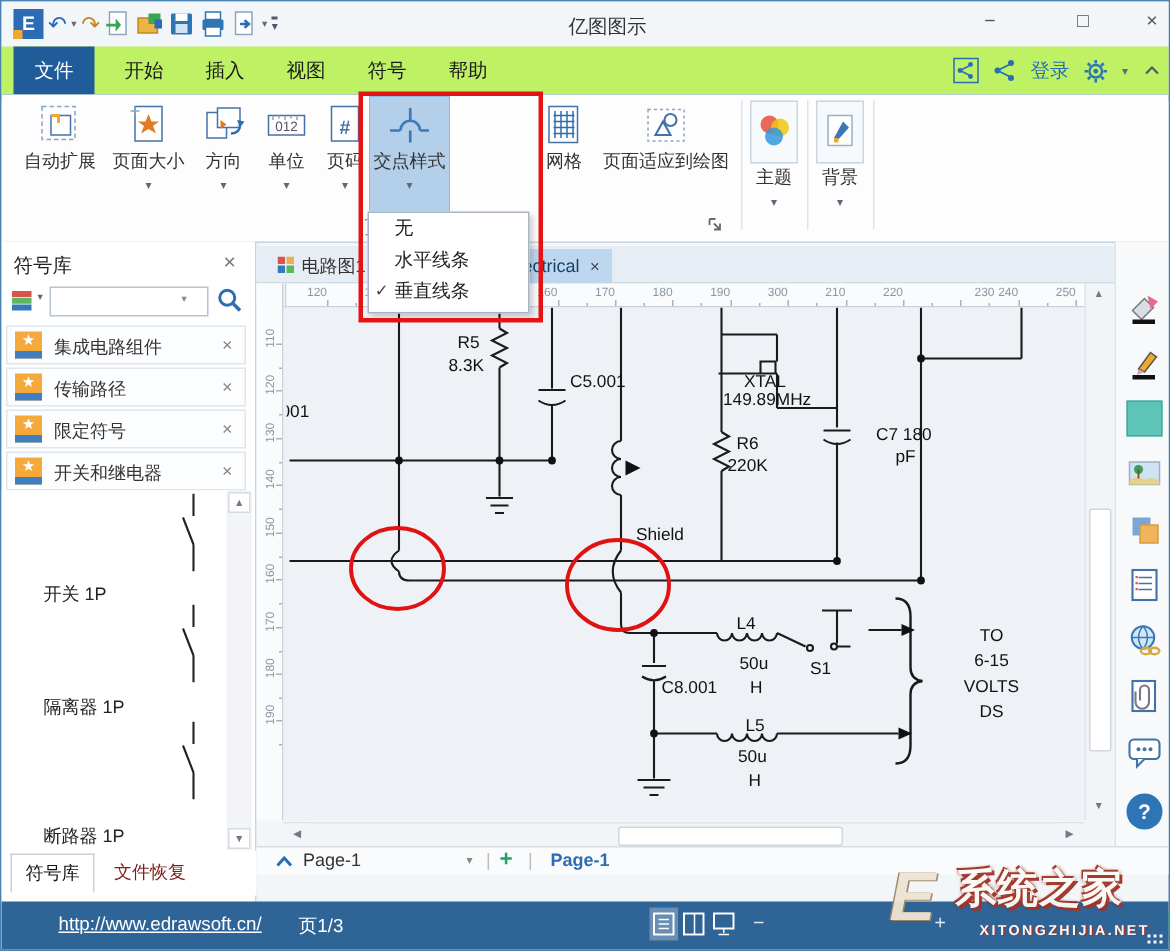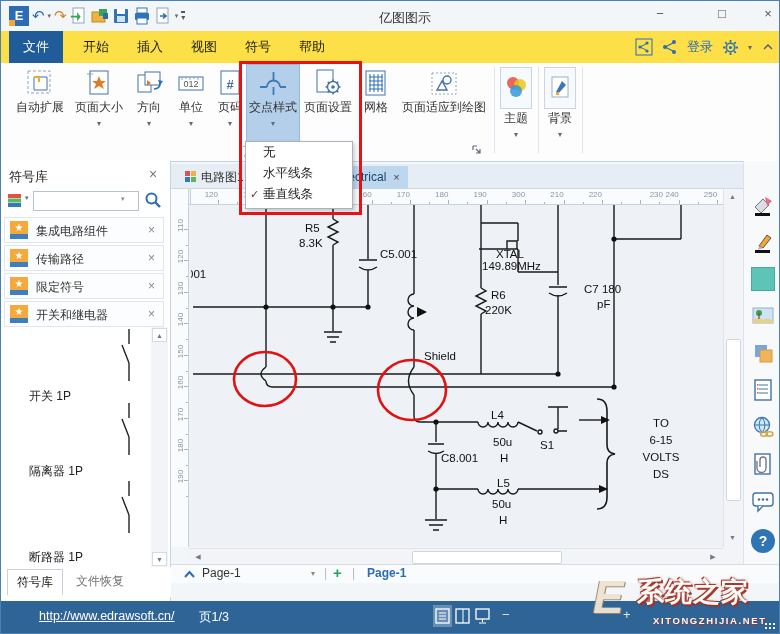--- a/index.html
+++ b/index.html
@@ -5,21 +5,21 @@
   html,body{margin:0;padding:0;background:#888;}
   #app{position:relative;width:780px;height:634px;font-family:"Liberation Sans","DejaVu Sans",sans-serif;
        background:#f3f6f9;overflow:hidden;border:1px solid #4a81b4;box-sizing:border-box;font-size:12px;color:#333;}
   
   #titlebar{position:absolute;left:0;top:0;width:780px;height:30px;background:#f3f6f9;}
   .qat{position:absolute;top:5px;height:20px;display:flex;align-items:center;}
   .qicon{margin-right:3px;cursor:default;}
   #app-title{position:absolute;left:378px;top:8px;font-size:13px;color:#333;}
   .winbtn{position:absolute;top:2px;width:22px;height:22px;text-align:center;line-height:22px;font-size:13px;color:#555;}
   
-  #tabrow{position:absolute;left:0;top:30px;width:780px;height:32px;background:#fde047;border-bottom:5px solid #1d4ed8;}
+  #tabrow{position:absolute;left:0;top:30px;width:780px;height:32px;background:#bef264;border-bottom:5px solid #1d4ed8;}
   #ribbon-tabs{position:absolute;left:8px;top:0;height:32px;display:flex;}
   .rtab{height:32px;line-height:32px;padding:0 14px;font-size:13px;color:#1a1a1a;}
   .rtab.file{background:#1f5c99;color:#fff;margin-right:6px;}
   .rtab.active{background:#fdfdfe;border:1px solid #c9d4de;border-bottom:1px solid #fdfdfe;line-height:30px;z-index:2;color:#17436b;}
   #tabrow-right{position:absolute;right:6px;top:4px;height:24px;display:flex;align-items:center;}
   #tabrow-right>*{margin-left:9px;}
   .login{font-size:13px;color:#2b6cb5;}
   
   #ribbon{position:absolute;left:0;top:62px;width:780px;height:98px;background:#fdfdfe;border-bottom:1px solid #c6d2de;}
   .rbtn{position:absolute;top:2px;height:76px;text-align:center;}
@@ -47,21 +47,21 @@
   .sect{position:absolute;left:3px;width:160px;height:26px;background:#fcfdfe;border:1px solid #dfe6ee;box-sizing:border-box;}
   .star{position:absolute;left:5px;top:3px;width:18px;height:18px;background:#f5a93b;border-bottom:5px solid #3f7fc1;box-sizing:border-box;
         color:#fff;font-size:10px;text-align:center;line-height:13px;}
   .sectlbl{position:absolute;left:31px;top:5px;font-size:12px;color:#333;}
   .sectx{position:absolute;right:8px;top:5px;font-size:12px;color:#888;}
   #symarea{position:absolute;left:0;top:166px;width:150px;height:240px;overflow:hidden;background:#fff;}
   .symlbl{position:absolute;font-size:12px;color:#222;}
   #lp-scroll{position:absolute;left:150px;top:166px;width:17px;height:240px;background:#f2f4f7;}
   .scrbtn{position:absolute;left:1px;width:15px;height:14px;background:#fff;border:1px solid #d4dce3;font-size:7px;color:#778;text-align:center;line-height:14px;box-sizing:border-box;}
   #lp-tabs{position:absolute;left:0;top:406px;width:170px;height:30px;background:#fff;}
-  .lptab{position:absolute;top:2px;height:25px;line-height:25px;font-size:12px;padding:0 9px;color:#737373;}
+  .lptab{position:absolute;top:2px;height:25px;line-height:25px;font-size:12px;padding:0 9px;color:#7f1d1d;}
   .lptab.on{border:1px solid #c9d2da;border-bottom:0;color:#111;}
   
   #docbar{position:absolute;left:170px;top:163px;width:572px;height:25px;background:#e7edf4;border-bottom:1px solid #cfd9e3;box-sizing:border-box;}
   .dtab{position:absolute;top:2px;height:23px;line-height:23px;font-size:12px;padding:0 8px;color:#333;}
   .dtab.on{background:#bdd7ee;color:#17436b;}
   .dtab .dx{margin-left:7px;color:#445;font-size:11px;}
   .dticon{display:inline-block;width:11px;height:11px;margin-right:5px;vertical-align:-1px;}
   #hruler{position:absolute;left:190px;top:188px;width:532px;height:16px;background:#fafbfc;border-bottom:1px solid #c9d2da;box-sizing:border-box;overflow:hidden;}
   #vruler{position:absolute;left:170px;top:188px;width:18px;height:358px;background:#fafbfc;border-right:1px solid #c9d2da;box-sizing:border-box;overflow:hidden;}
   #rcorner{position:absolute;left:170px;top:188px;width:20px;height:16px;background:#f2f4f7;border-right:1px solid #c9d2da;border-bottom:1px solid #c9d2da;box-sizing:border-box;}
@@ -234,31 +234,20 @@
         </svg>
       <span class="rlbl">页码</span>
       <span class="rarw">▾</span>
     </div>
     <div class="rbtn sel" style="left:246px;width:52px;">
       <svg class="ric" viewBox="0 0 30 30">
           <path d="M2,19 H9 M22,19 H28 M9,19 A6.5,6.5 0 0 1 22,19 M15.5,12.6 V4 M15.5,19 V27" fill="none" stroke="#3f7ab8" stroke-width="1.8"></path>
         </svg>
       <span class="rlbl">交点样式</span>
       <span class="rarw">▾</span>
-    </div>
-    <div class="rbtn" style="left:300px;width:54px;">
-      <svg class="ric" viewBox="0 0 30 30">
-          <rect x="4" y="2" width="16" height="22" fill="#fff" stroke="#4472a8"></rect>
-          <circle cx="20" cy="19" r="5.5" fill="#fff" stroke="#4472a8" stroke-width="1.4"></circle>
-          <circle cx="20" cy="19" r="1.8" fill="#4472a8"></circle>
-          <g stroke="#4472a8" stroke-width="1.6">
-            <path d="M20,11.5 v2.5 M20,24 v2.5 M12.5,19 h2.5 M25,19 h2.5 M14.8,13.8 l1.8,1.8 M23.4,22.4 l1.8,1.8 M25.2,13.8 l-1.8,1.8 M16.6,22.4 l-1.8,1.8"></path>
-          </g>
-        </svg>
-      <span class="rlbl">页面设置</span>
     </div>
     <div class="rbtn" style="left:356px;width:38px;">
       <svg class="ric" viewBox="0 0 30 30">
           <rect x="5" y="3" width="19" height="24" fill="#fff" stroke="#4472a8"></rect>
           <g stroke="#2b6cb5">
             <path d="M9,6 v18 M13,6 v18 M17,6 v18 M21,6 v18 M8,9 h14 M8,13 h14 M8,17 h14 M8,21 h14"></path>
           </g>
         </svg>
       <span class="rlbl">网格</span>
     </div>

